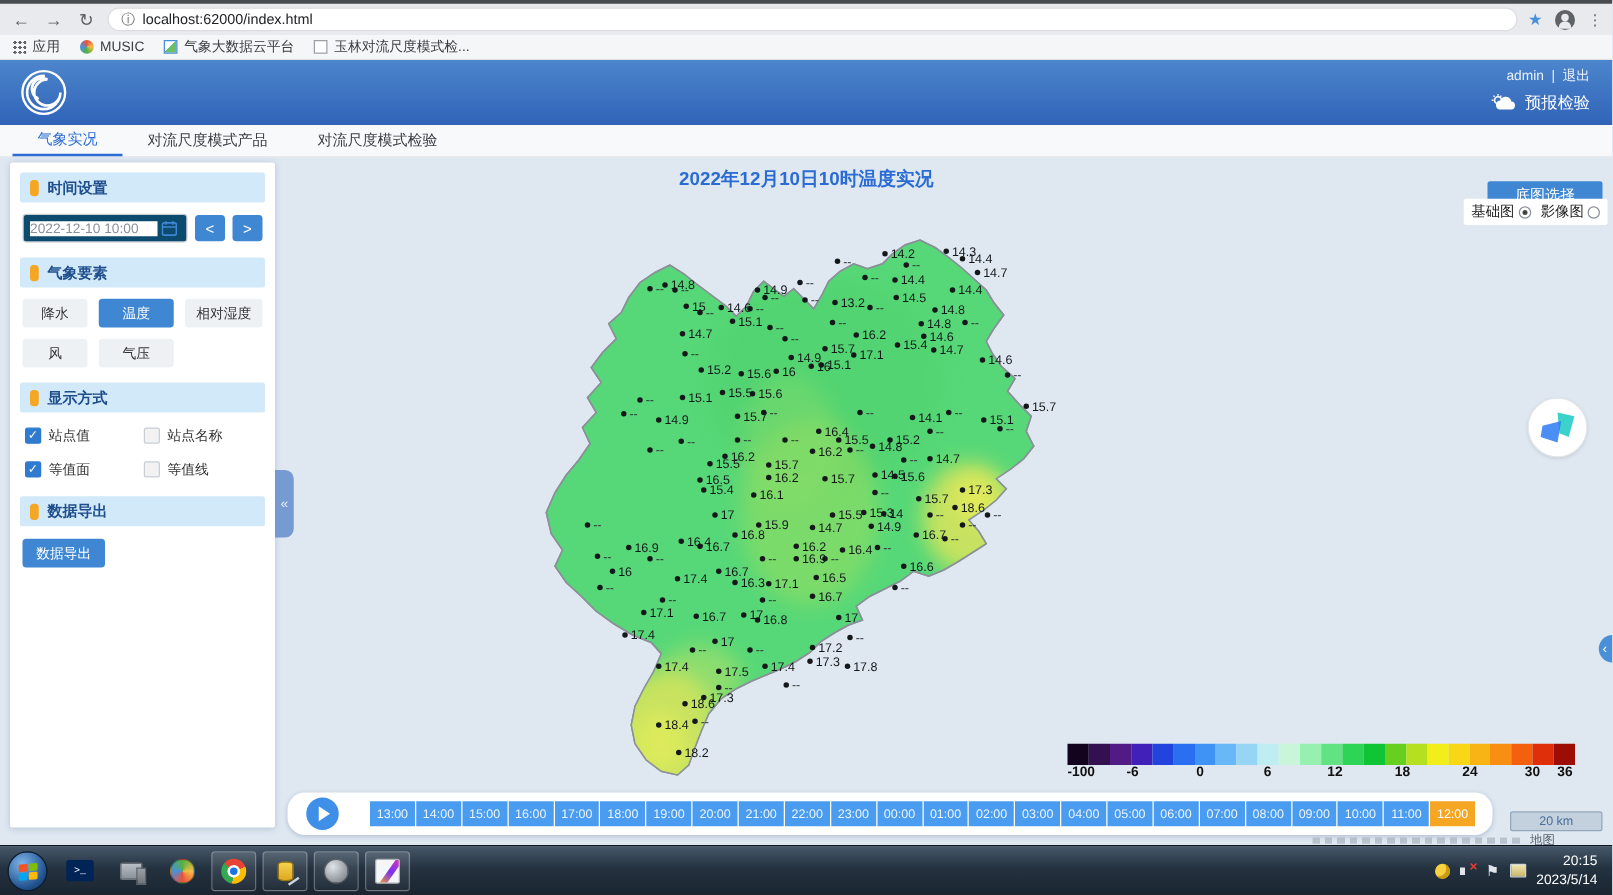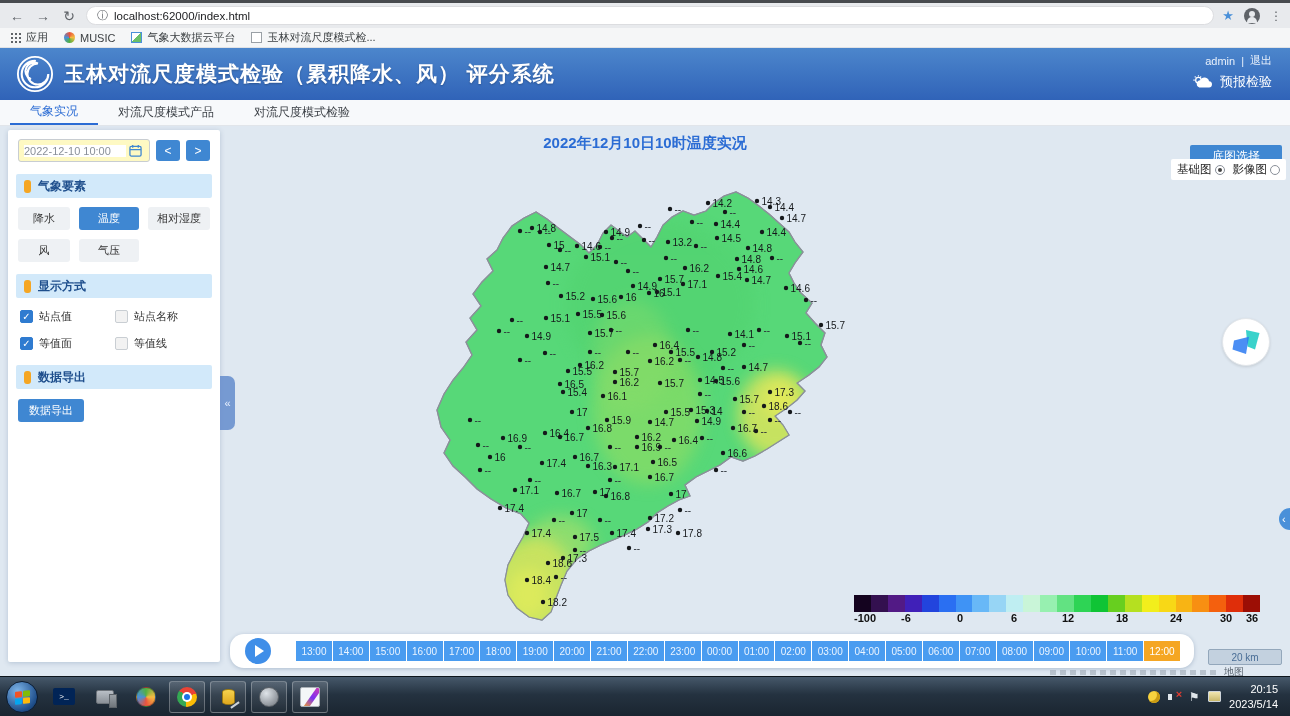--- a/index.html
+++ b/index.html
@@ -53,21 +53,21 @@
 
   
   .content { position:absolute; left:0; top:126px; width:100%; height:550px; background:#dfe8f1; }
 
   
   .sidebar { position:absolute; left:8px; top:4px; width:212px; height:532px; background:#ffffff; border-radius:2px; box-shadow:0 1px 5px rgba(60,90,130,.25); overflow:hidden; }
   .sec-head { margin:8px 8px 0 8px; height:24px; background:#d2e9fa; border-radius:2px; display:flex; align-items:center; padding-left:8px; }
   .sec-head .pill { width:7px; height:13px; background:#f5a623; border-radius:3px; margin-right:7px; }
   .sec-head .t { font-size:12px; font-weight:bold; color:#1e4e8c; }
   .time-row { display:flex; align-items:center; padding:9px 10px 4px 10px; gap:6px; }
-  .date-box { width:132px; height:23px; border:1px solid #c8cdd2; border-radius:3px; display:flex; align-items:center; padding:0 5px; gap:3px; background:#fef9c3; }
+  .date-box { width:132px; height:23px; border:1px solid #c8cdd2; border-radius:3px; display:flex; align-items:center; padding:0 5px; gap:3px; background:#0c4a6e; }
   .date-box input { border:none; outline:none; width:102px; font-size:11px; color:#8a9099; font-family:"Liberation Sans",sans-serif; }
   .step-btn { width:24px; height:21px; background:#3f87d2; color:#fff; border:none; border-radius:3px; font-size:12px; cursor:pointer; }
   .elem-grid { display:grid; grid-template-columns:52px 60px 1fr; gap:9px; padding:9px 10px 4px 10px; }
   .elem-btn { height:23px; background:#eef1f4; border:none; border-radius:3px; font-size:11px; color:#333; cursor:pointer; font-family:"Liberation Sans",sans-serif; }
   .elem-btn.sel { background:#3f87d2; color:#fff; }
   .disp-grid { display:grid; grid-template-columns:1fr 1fr; row-gap:12px; padding:11px 10px 6px 12px; }
   .cb-item { display:flex; align-items:center; gap:6px; font-size:11px; color:#333; cursor:pointer; }
   .cb { width:13px; height:13px; border-radius:2px; background:#f2f2f2; border:1px solid #c9ced3; display:flex; align-items:center; justify-content:center; color:#fff; font-size:10px; line-height:1; }
   .cb.checked { background:#2f7bd0; border-color:#2f7bd0; }
   .export-row { padding:10px 10px; }
@@ -172,21 +172,20 @@
       </div>
     </div>
 
   <div class="app-header">
     <div class="logo-wrap">
       <svg width="38" height="38" viewBox="0 0 40 40">
         <circle cx="20" cy="20" r="18" fill="none" stroke="#ffffff" stroke-width="2"></circle>
         <path d="M20,6 A14,14 0 1 0 34,20 A11,11 0 1 1 23,9 A8,8 0 1 0 15,25" fill="none" stroke="#ffffff" stroke-width="2.2" stroke-linecap="round"></path>
       </svg>
     </div>
-    <div class="app-title">玉林对流尺度模式检验（累积降水、风） 评分系统</div>
     <div class="admin-row">
       <span class="lnk">admin</span>
       <span>|</span>
       <span class="lnk">退出</span>
     </div>
     <div class="forecast-row">
       <svg width="22" height="16" viewBox="0 0 24 16">
         <circle cx="7" cy="6" r="3" fill="none" stroke="#ffffff" stroke-width="1.4"></circle>
         <path d="M7,0.5 L7,2 M1.5,6 L3,6 M3,2 L4,3 M10,2 L9,3" stroke="#ffffff" stroke-width="1.2"></path>
         <path d="M8,14 a4,4 0 0 1 1,-7.8 a5,5 0 0 1 9.6,1 a3.4,3.4 0 0 1 -0.4,6.8 z" fill="#ffffff"></path>
@@ -197,20 +196,24 @@
 
   <div class="tab-bar" id="tab-bar">
       <div class="tab active">气象实况</div>
       <div class="tab">对流尺度模式产品</div>
       <div class="tab">对流尺度模式检验</div>
     </div>
 
   <div class="content">
 
     <div class="sidebar">
+      <div class="sec-head">
+        <span class="pill"></span>
+        <span class="t">时间设置</span>
+      </div>
       <div class="time-row">
         <div class="date-box">
           <input readonly="" value="2022-12-10 10:00" style="">
           <svg width="13" height="13" viewBox="0 0 14 14">
             <rect x="1" y="2.5" width="12" height="10.5" rx="1.5" fill="none" stroke="#3f87d2" stroke-width="1.4"></rect>
             <path d="M1,6 L13,6 M4,1 L4,4 M10,1 L10,4" stroke="#3f87d2" stroke-width="1.4"></path>
           </svg>
         </div>
         <button class="step-btn">&lt;</button>
         <button class="step-btn">&gt;</button>

